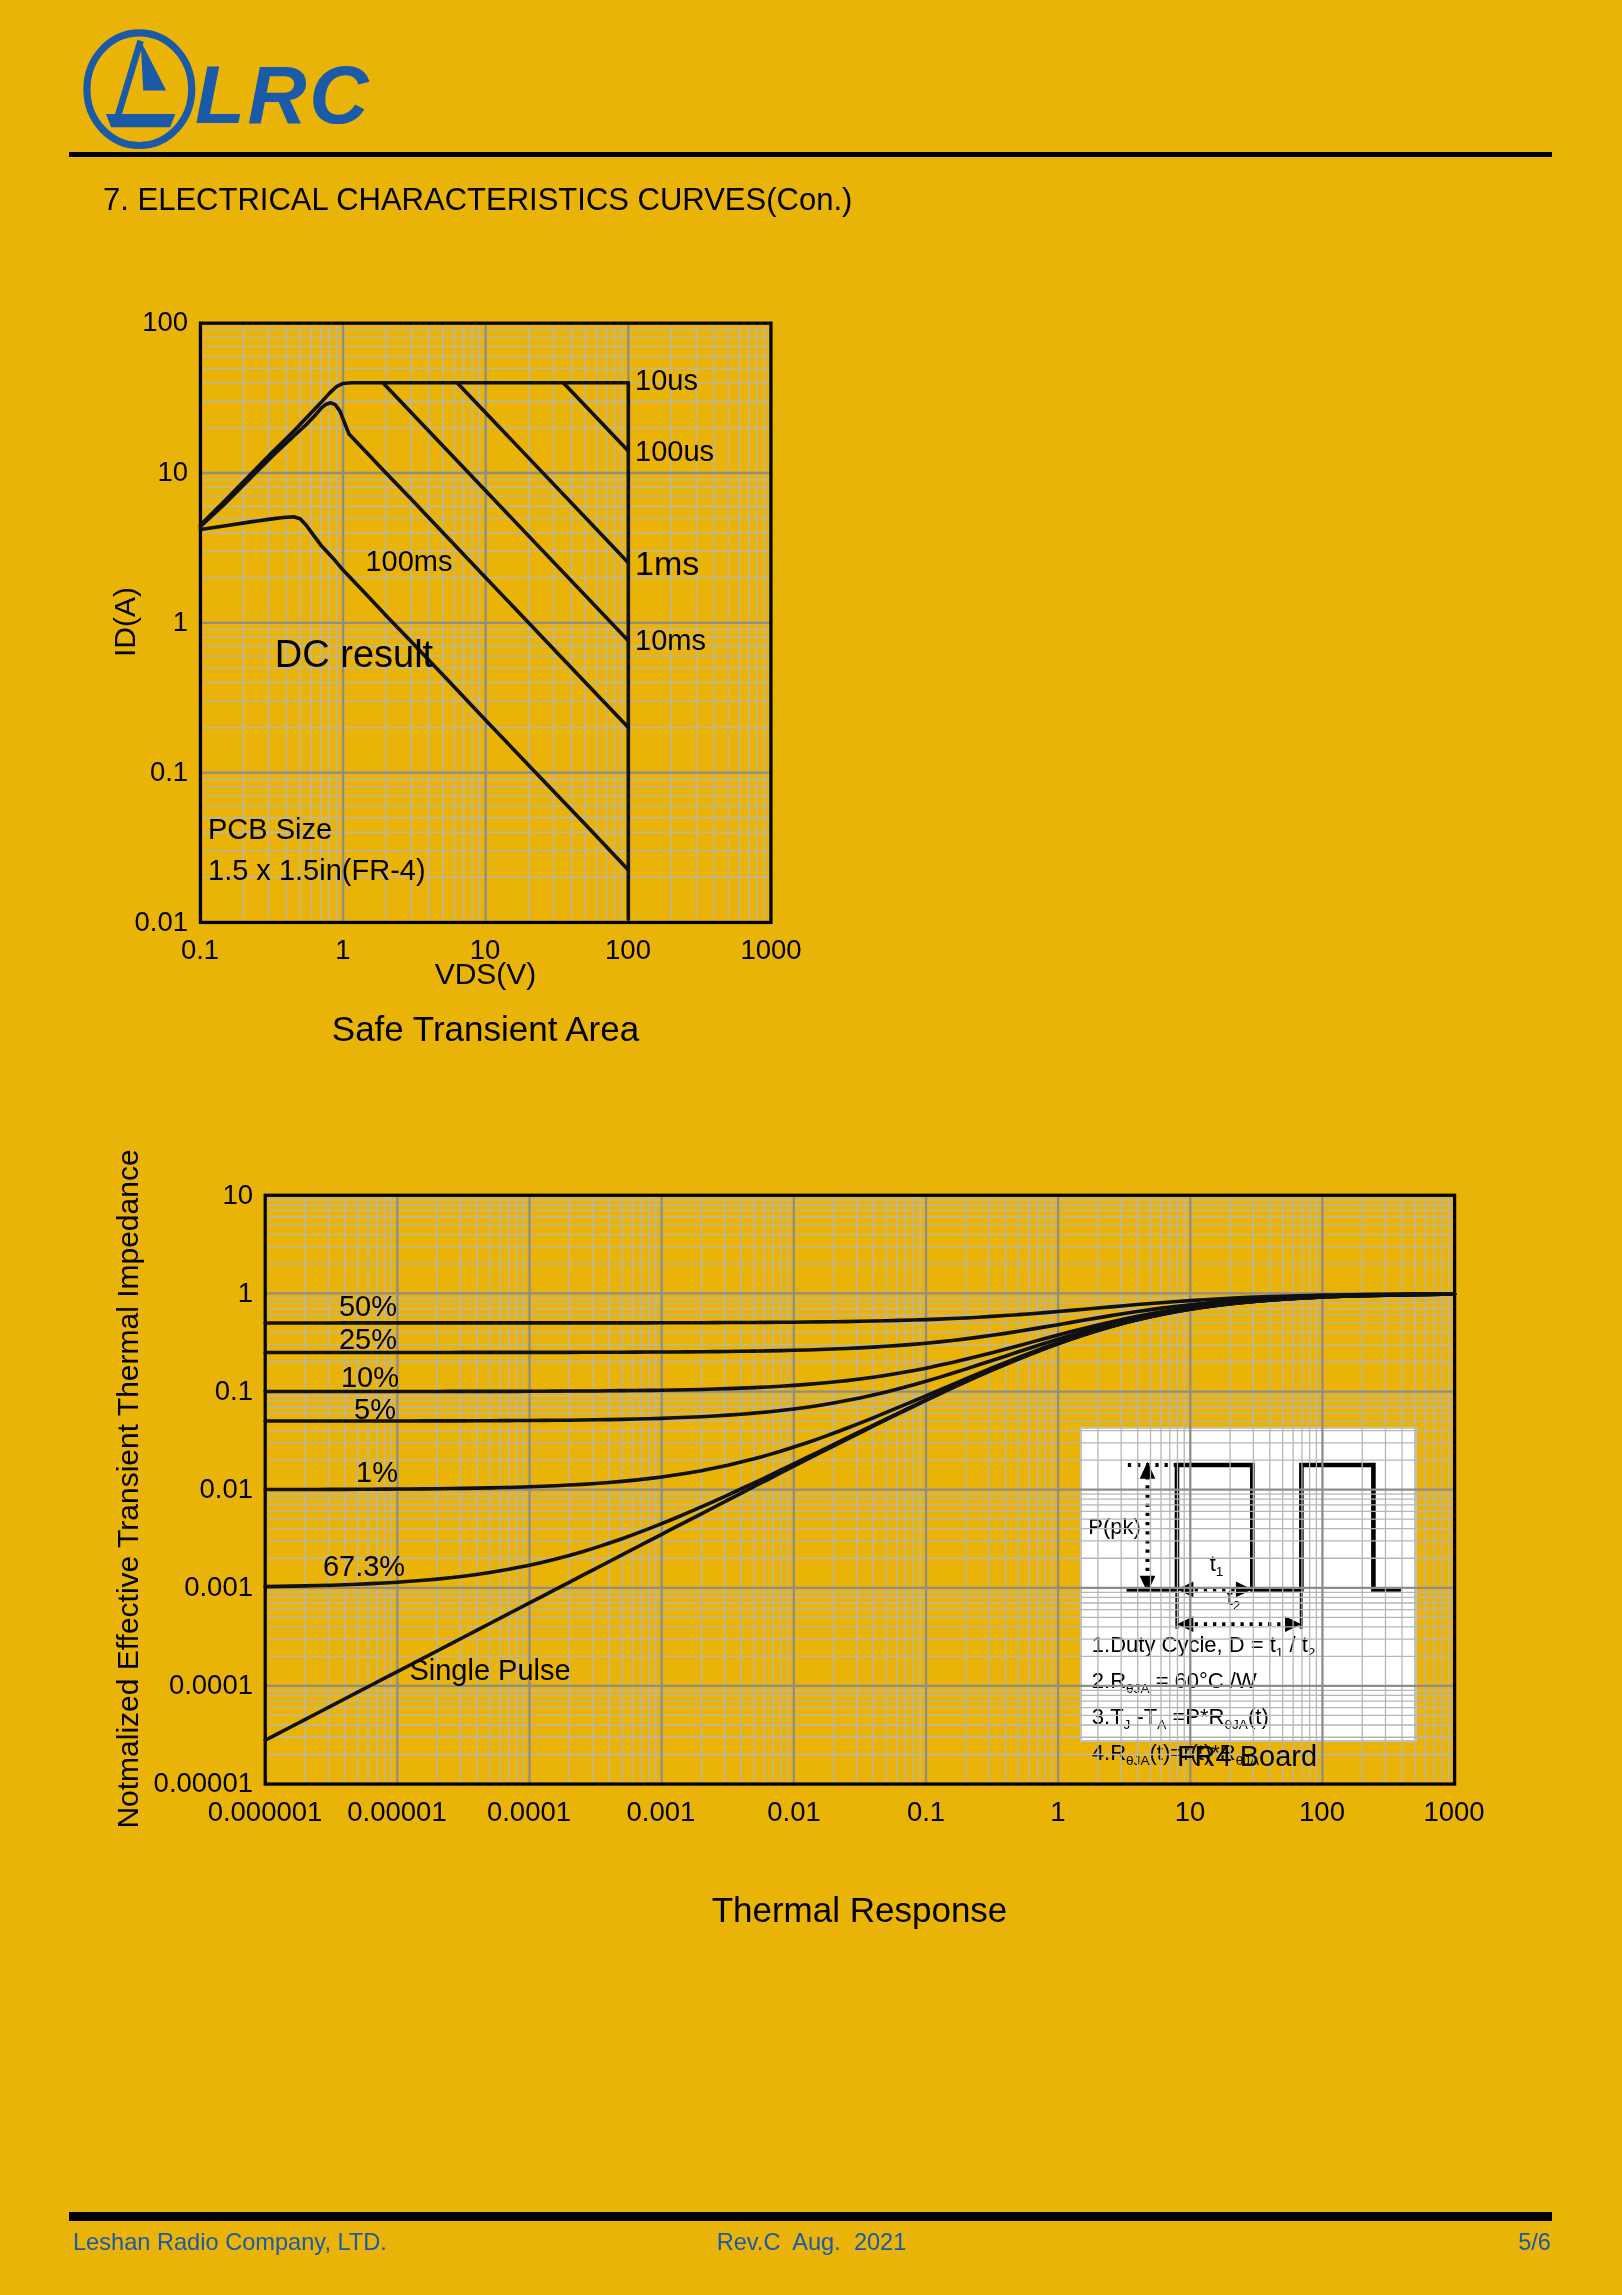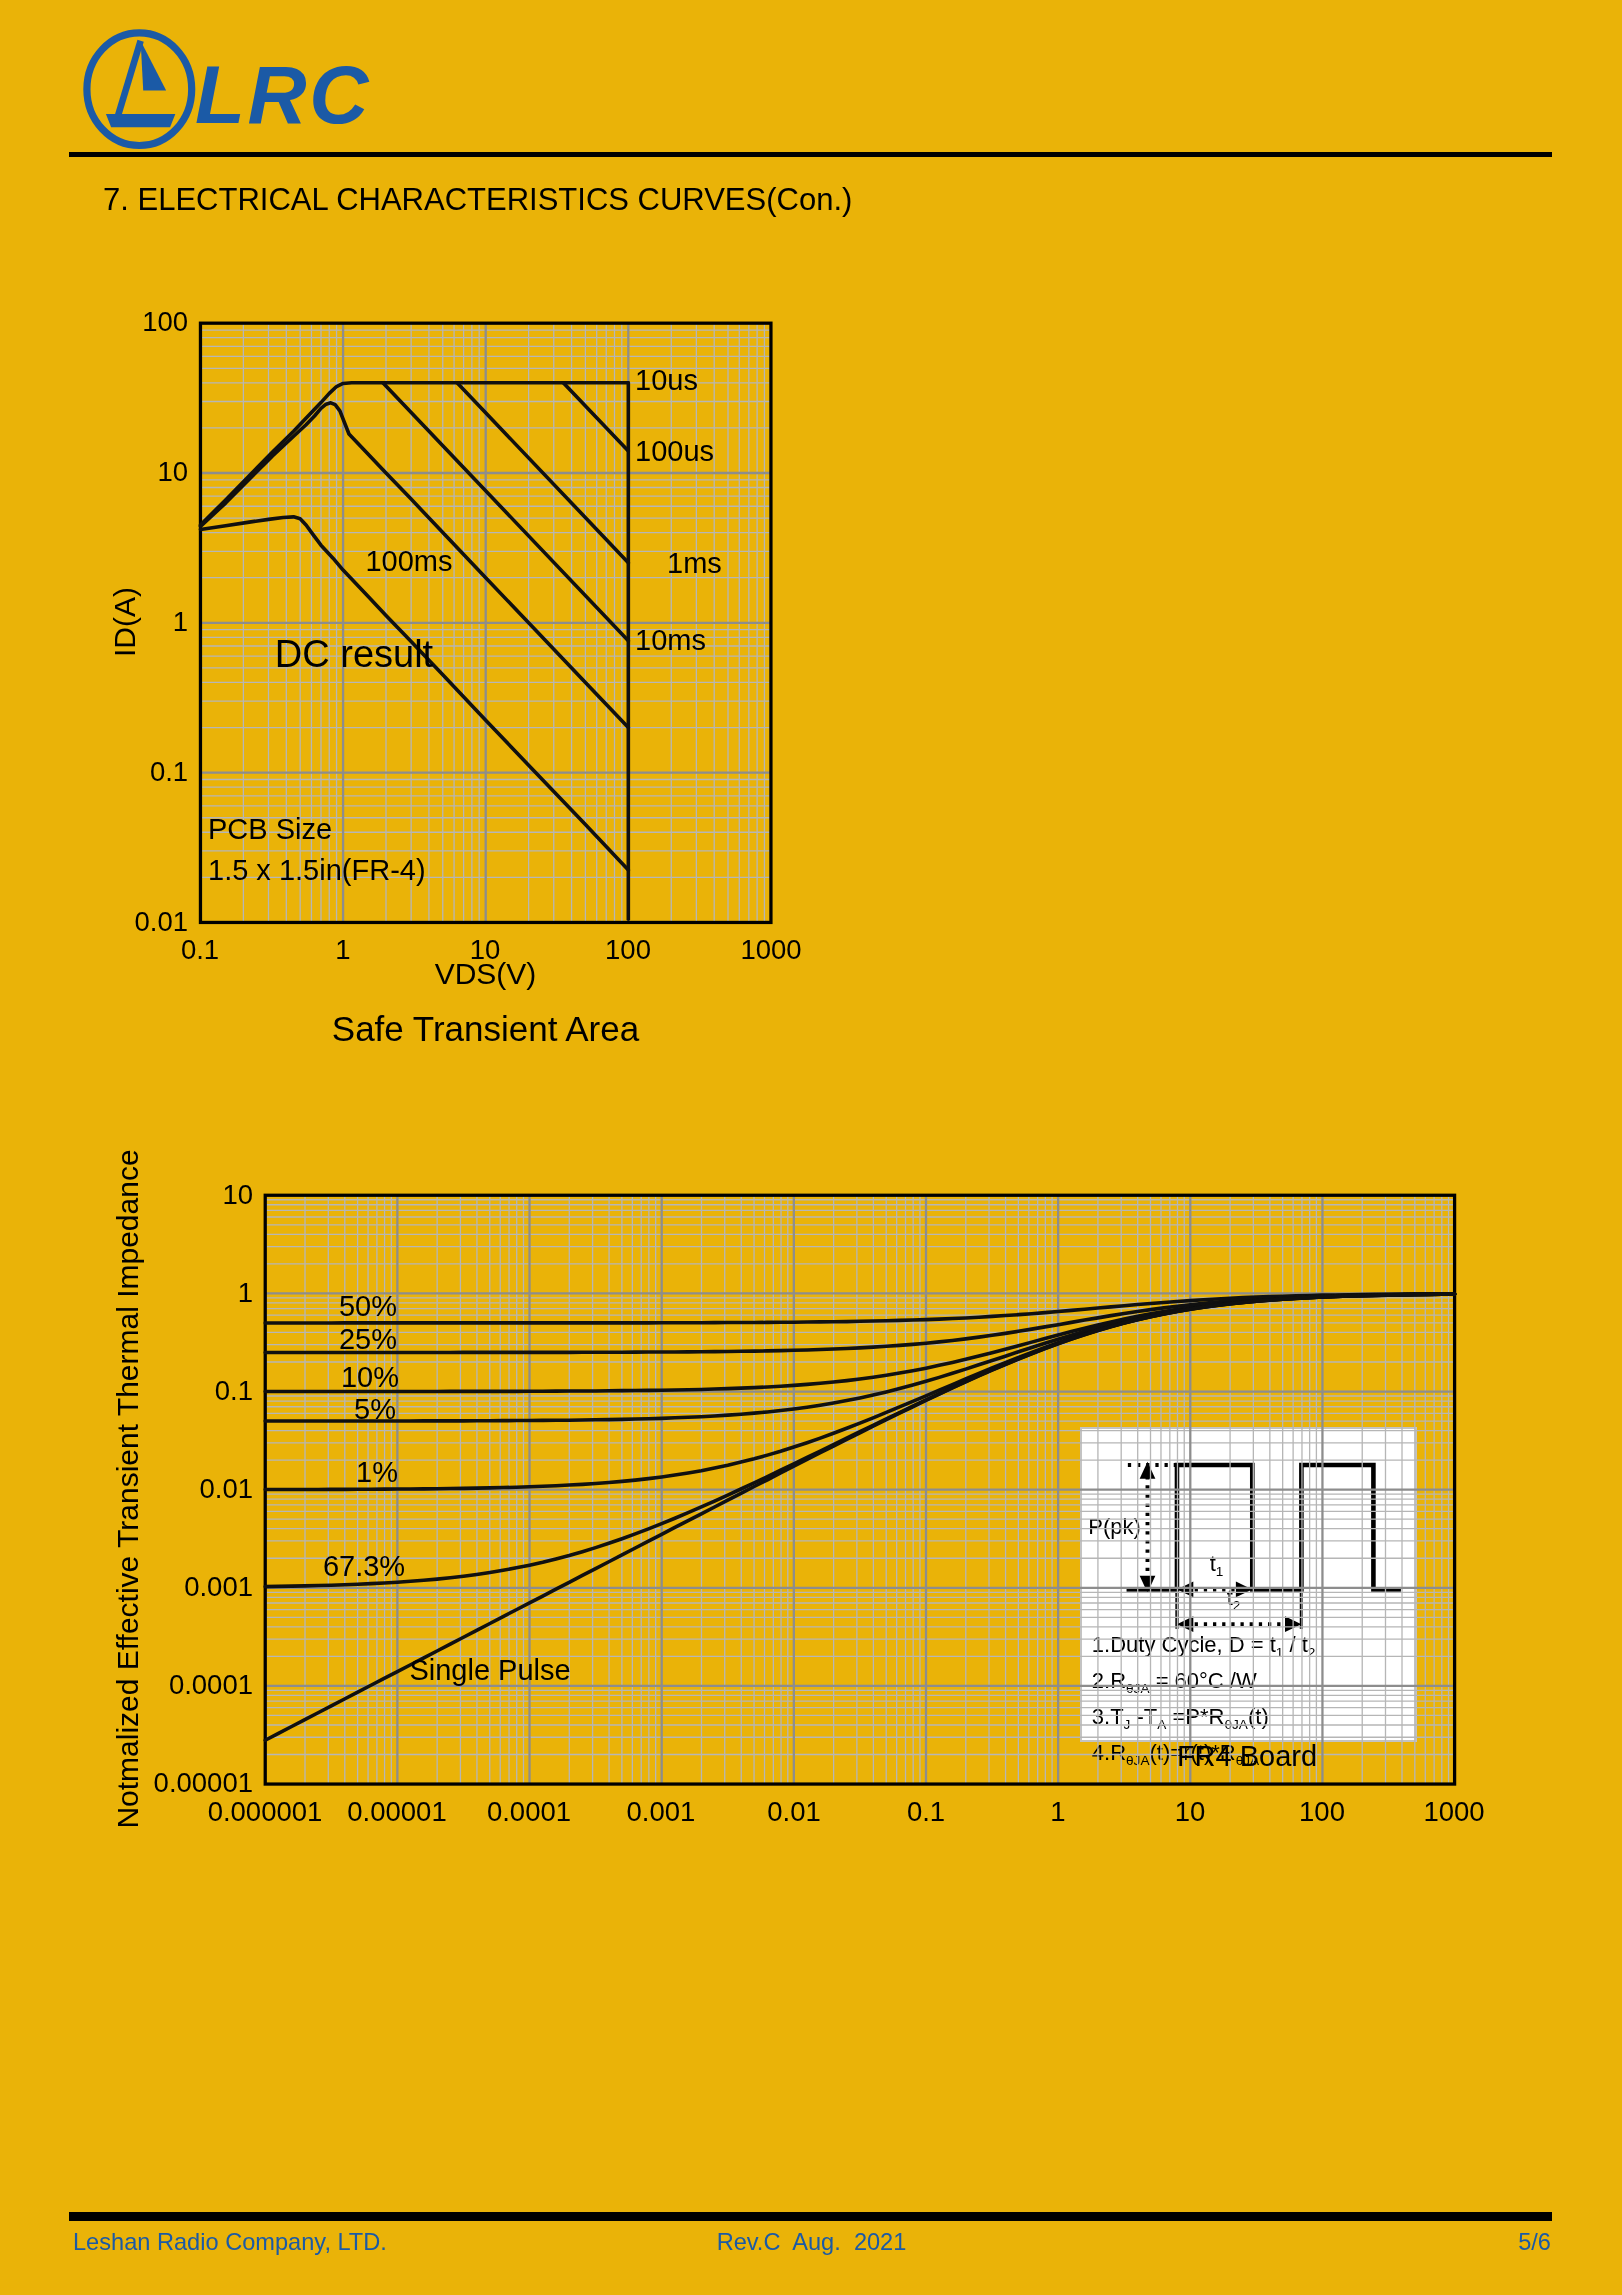--- a/index.html
+++ b/index.html
@@ -137,21 +137,21 @@
       <div class="tick ytick" style="left: -7.9px; top: 606px; width: 196px;">1</div>
       <div class="tick ytick" style="left: -7.9px; top: 756px; width: 196px;">0.1</div>
       <div class="tick ytick" style="left: -7.9px; top: 906px; width: 196px;">0.01</div>
       <div class="tick xtick" style="left: 102px; top: 934px; width: 196px;">0.1</div>
       <div class="tick xtick" style="left: 245px; top: 934px; width: 196px;">1</div>
       <div class="tick xtick" style="left: 387px; top: 934px; width: 196px;">10</div>
       <div class="tick xtick" style="left: 530px; top: 934px; width: 196px;">100</div>
       <div class="tick xtick" style="left: 673px; top: 934px; width: 196px;">1000</div>
       <div class="chart-label" style="left: 635px; top: 380px; font-size: 29px; transform: translateY(-50%);">10us</div>
       <div class="chart-label" style="left: 635px; top: 451px; font-size: 29px; transform: translateY(-50%);">100us</div>
-      <div class="chart-label" style="left: 635px; top: 563px; font-size: 29px; transform: translateY(-50%); margin-left: 32px;">1ms</div>
+      <div class="chart-label" style="left: 635px; top: 563px; font-size: 34px; transform: translateY(-50%);">1ms</div>
       <div class="chart-label" style="left: 635px; top: 640px; font-size: 29px; transform: translateY(-50%);">10ms</div>
       <div class="chart-label" style="left: 409px; top: 561px; font-size: 29px; transform: translate(-50%, -50%);">100ms</div>
       <div class="chart-label" style="left: 354px; top: 654px; font-size: 38px; transform: translate(-50%, -50%);">DC result</div>
       <div class="chart-label" style="left: 208px; top: 829px; font-size: 29px; transform: translateY(-50%);">PCB Size</div>
       <div class="chart-label" style="left: 208px; top: 870px; font-size: 29px; transform: translateY(-50%);">1.5 x 1.5in(FR-4)</div>
       <div class="axis-label" style="left: 224px; top: 957px; width: 523px;">VDS(V)</div>
       <div class="chart-title" style="left: 93px; top: 1009px; width: 785px;">Safe Transient Area</div>
       <div class="axis-label rot" style="left: -170px; top: 605px; width: 589px;">ID(A)</div>
     </div>
 
@@ -343,20 +343,21 @@
       <div class="tick xtick" style="left: 1224px; top: 1796px; width: 196px;">100</div>
       <div class="tick xtick" style="left: 1356px; top: 1796px; width: 196px;">1000</div>
       <div class="chart-label" style="left: 368px; top: 1306px; font-size: 29px; transform: translate(-50%, -50%);">50%</div>
       <div class="chart-label" style="left: 368px; top: 1339px; font-size: 29px; transform: translate(-50%, -50%);">25%</div>
       <div class="chart-label" style="left: 370px; top: 1377px; font-size: 29px; transform: translate(-50%, -50%);">10%</div>
       <div class="chart-label" style="left: 375px; top: 1409px; font-size: 29px; transform: translate(-50%, -50%);">5%</div>
       <div class="chart-label" style="left: 377px; top: 1472px; font-size: 29px; transform: translate(-50%, -50%);">1%</div>
       <div class="chart-label" style="left: 364px; top: 1566px; font-size: 29px; transform: translate(-50%, -50%);">67.3%</div>
       <div class="chart-label" style="left: 490px; top: 1670px; font-size: 29px; transform: translate(-50%, -50%);">Single Pulse</div>
       <div class="chart-label" style="left: 1247px; top: 1756px; font-size: 29px; transform: translate(-50%, -50%);">FR4 Board</div>
+      <div class="chart-title" style="left: 467px; top: 1890px; width: 785px;">Thermal Response</div>
       <div class="axis-label rot" style="left: -249px; top: 1472px; width: 753px;">Notmalized Effective Transient Thermal Impedance</div>
     </div>
 
   <div class="footer-rule"></div>
   <div class="footer-text" style="left:73px;color:#1b5aa6;">Leshan Radio Company, LTD.</div>
   <div class="footer-text" style="left:0;width:1623px;text-align:center;color:#1b5aa6;">Rev.C  Aug.  2021</div>
   <div class="footer-text" style="right:72px;color:#1b5aa6;">5/6</div>
 
 </div>
 

